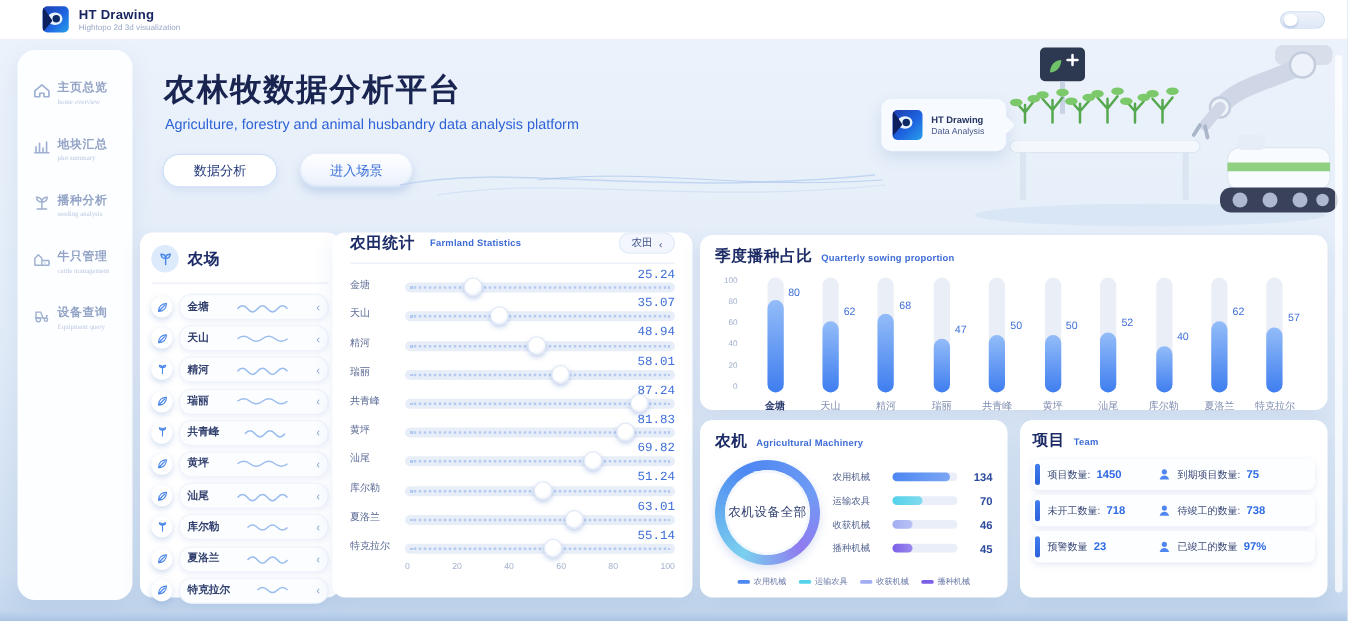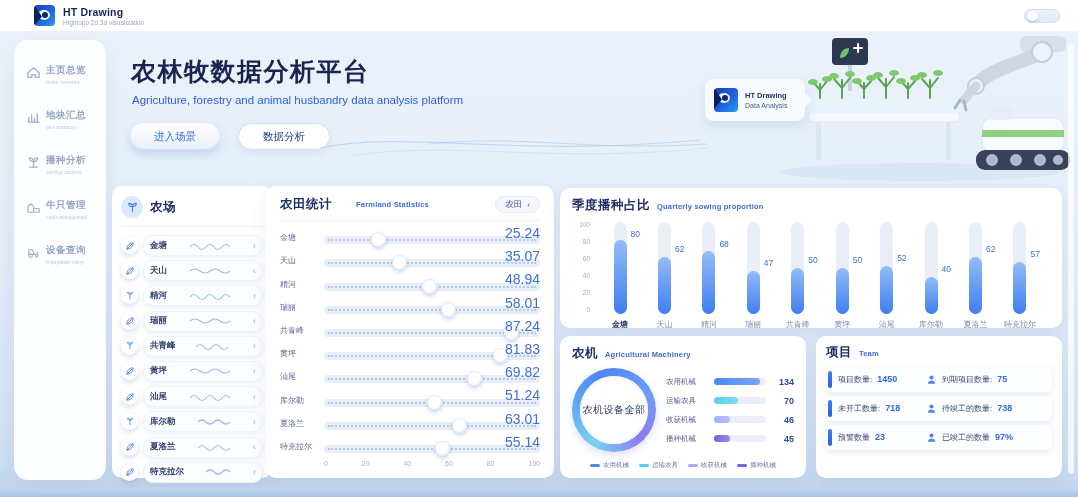--- a/index.html
+++ b/index.html
@@ -72,34 +72,34 @@
   .farm-row { display:flex; align-items:center; gap:5px; height:21px; cursor:pointer; }
   .leaf-badge { width:17px; height:17px; border-radius:50%; background:#ffffff; box-shadow:0 2px 5px rgba(90,130,200,.28);
                 display:flex; align-items:center; justify-content:center; flex:0 0 auto; }
   .farm-pill { flex:1; height:21px; background:#fbfdff; border:1px solid #eef3fb; border-radius:10px;
                box-shadow:0 2px 4px rgba(120,150,210,.12); display:flex; align-items:center; padding:0 6px; gap:3px; }
   .farm-name { font-size:8.5px; font-weight:bold; color:#32406e; white-space:nowrap; }
   .farm-wave { flex:1; display:flex; justify-content:center; }
   .farm-chevron { font-size:9px; color:#8fa6cc; }
 
   
-  .farmland { left:266px; top:186px; width:288px; height:292px; padding:10px 14px 6px 14px; }
+  .farmland { left:266px; top:186px; width:288px; height:292px; padding:0 14px 6px 14px; }
   .farmland-head { display:flex; align-items:center; border-bottom:1px solid #eaeff8; padding-bottom:7px; }
-  .farmland-head .panel-sub { margin-left:24px; }
+  .farmland-head .panel-sub { margin-left:12px; }
   .filter-pill { margin-left:auto; height:17px; padding:0 9px; border-radius:9px; background:#f3f7fd; border:1px solid #e4ecf8;
                  display:flex; align-items:center; gap:5px; font-size:8.5px; color:#44548a; cursor:pointer; }
   .slider-rows { margin-top:4px; }
   .slider-row { position:relative; height:23.2px; display:flex; align-items:flex-end; gap:6px; padding-bottom:4px; }
   .slider-label { width:38px; font-size:8px; color:#5a6a95; white-space:nowrap; overflow:hidden; padding-bottom:1px; }
   .slider-track { position:relative; flex:1; height:8px; border-radius:4px; background:#e8eef8; cursor:pointer; }
   .slider-track::before { content:""; position:absolute; left:4px; right:4px; top:3px; border-top:2px dotted #a5c2f0; opacity:.8; }
   .slider-thumb { position:absolute; top:-4px; width:15px; height:15px; border-radius:50%;
                   background:radial-gradient(circle at 35% 30%,#ffffff 55%,#e8edf7); border:1px solid #e1e9f6;
                   box-shadow:0 2px 4px rgba(80,120,200,.35); cursor:grab; }
-  .slider-val { position:absolute; right:0; top:0px; font-size:14px; color:#3f6fd8; }
+  .slider-val { position:absolute; right:0; top:0px; font-size:10px; color:#3f6fd8;font-family:Liberation Mono, monospace; }
   .slider-axis { display:flex; justify-content:space-between; margin-left:44px; margin-top:3px; }
   .slider-axis span { font-size:7px; color:#a3b1cc; }
 
   
   .sowing { left:560px; top:188px; width:502px; height:140px; padding:9px 12px 6px 12px; }
   .sowing-plot { display:flex; margin-top:8px; }
   .y-axis { width:22px; height:92px; display:flex; flex-direction:column; justify-content:space-between; align-items:flex-end; padding-right:4px; }
   .y-axis span { font-size:6.5px; color:#9fb0cc; line-height:1; }
   .bars { flex:1; display:flex; justify-content:space-between; padding:0 10px 0 6px; }
   .bar-col { display:flex; flex-direction:column; align-items:center; width:40px; }
@@ -210,22 +210,22 @@
       <div>
           <div class="side-label">设备查询</div>
            <div class="side-sub">Equipment query</div>
         </div>
     </div>
   </div>
 
   <div class="hero-title">农林牧数据分析平台</div>
   <div class="hero-sub">Agriculture, forestry and animal husbandry data analysis platform</div>
   <div class="hero-btns">
+    <div class="btn btn-secondary">数据分析</div>
     <div class="btn btn-primary">进入场景</div>
-    <div class="btn btn-secondary">数据分析</div>
   </div>
   <svg class="hero-waves" width="420" height="48" viewBox="0 0 420 48">
     <path d="M30 30 C120 12 220 40 410 22" stroke="#b9d0ef" stroke-width="1.2" fill="none" opacity=".8"></path>
     <path d="M60 38 C160 22 260 46 418 30" stroke="#cfdff4" stroke-width="1" fill="none" opacity=".8"></path>
     <path d="M140 26 C230 16 300 34 416 26" stroke="#9dbce8" stroke-width=".8" fill="none" opacity=".6"></path>
   </svg>
 
   <svg class="illustration" width="384" height="152" viewBox="0 0 384 152">
     <ellipse cx="230" cy="138" rx="140" ry="9" fill="#d6e4f4" opacity=".8"></ellipse>
 

